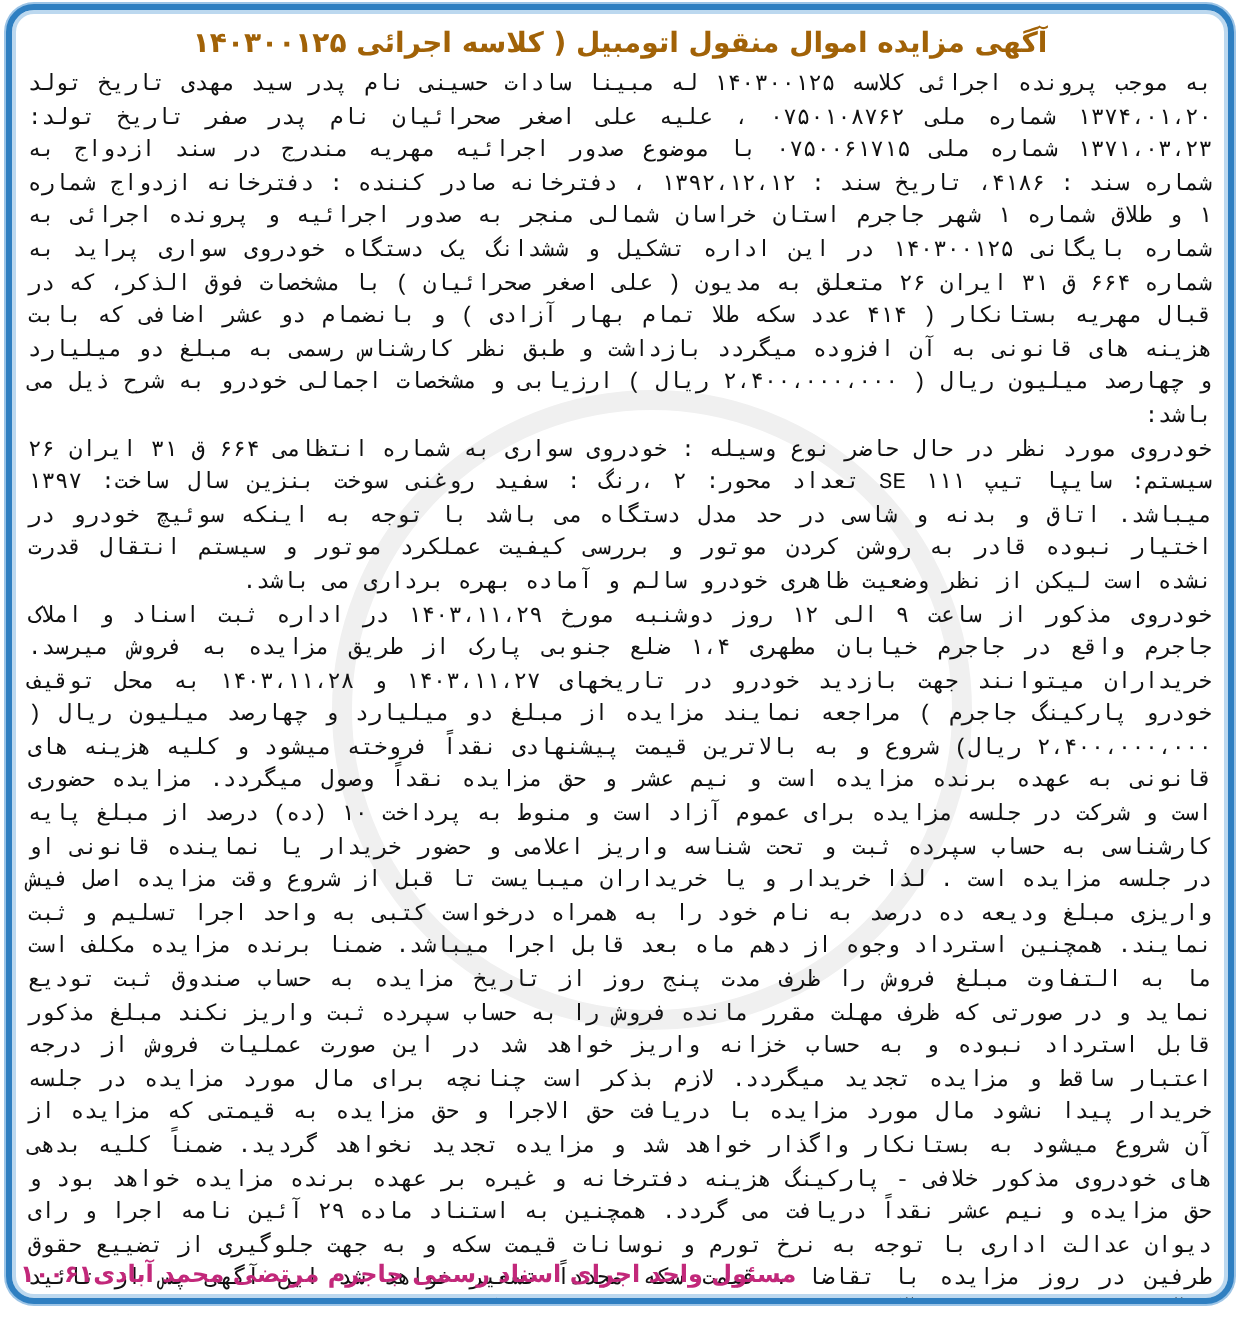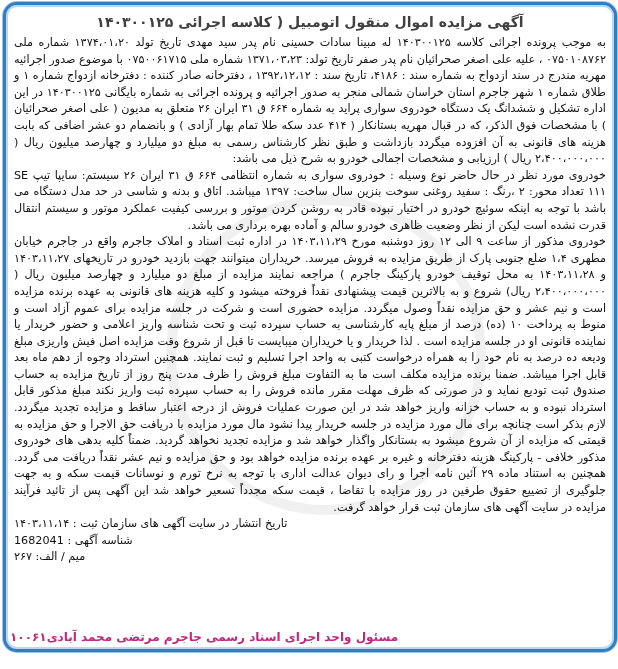--- a/index.html
+++ b/index.html
@@ -23,24 +23,24 @@
     border: 10px solid #f0f0f0; border-radius: 50%;
   }
   .content {
     position: relative; z-index: 1;
     direction: rtl; text-align: justify;
     padding: 6px 8px 0 8px;
     font-size: 11.2px; line-height: 16.6px; color: #111111;
     font-family: "DejaVu Sans", sans-serif;
   }
   .title {
-    text-align: center; color: #404040; font-weight: bold;
+    text-align: center; color: #a16207; font-weight: bold;
     font-size: 14px; line-height: 22px; margin-bottom: 2px;
   }
-  .para { margin: 0; text-align: justify; text-align-last: right; }
+  .para { margin: 0; text-align: justify; text-align-last: right; font-family: Liberation Mono, monospace; }
   .meta { margin: 0; text-align: left; }
   .signature {
     position: absolute; left: 10px; top: 630px; z-index: 2;
     direction: rtl; color: #c2287a; font-size: 12px; font-weight: bold;
     font-family: "DejaVu Sans", sans-serif;
   }
 </style>
 </head>
 <body>
 

